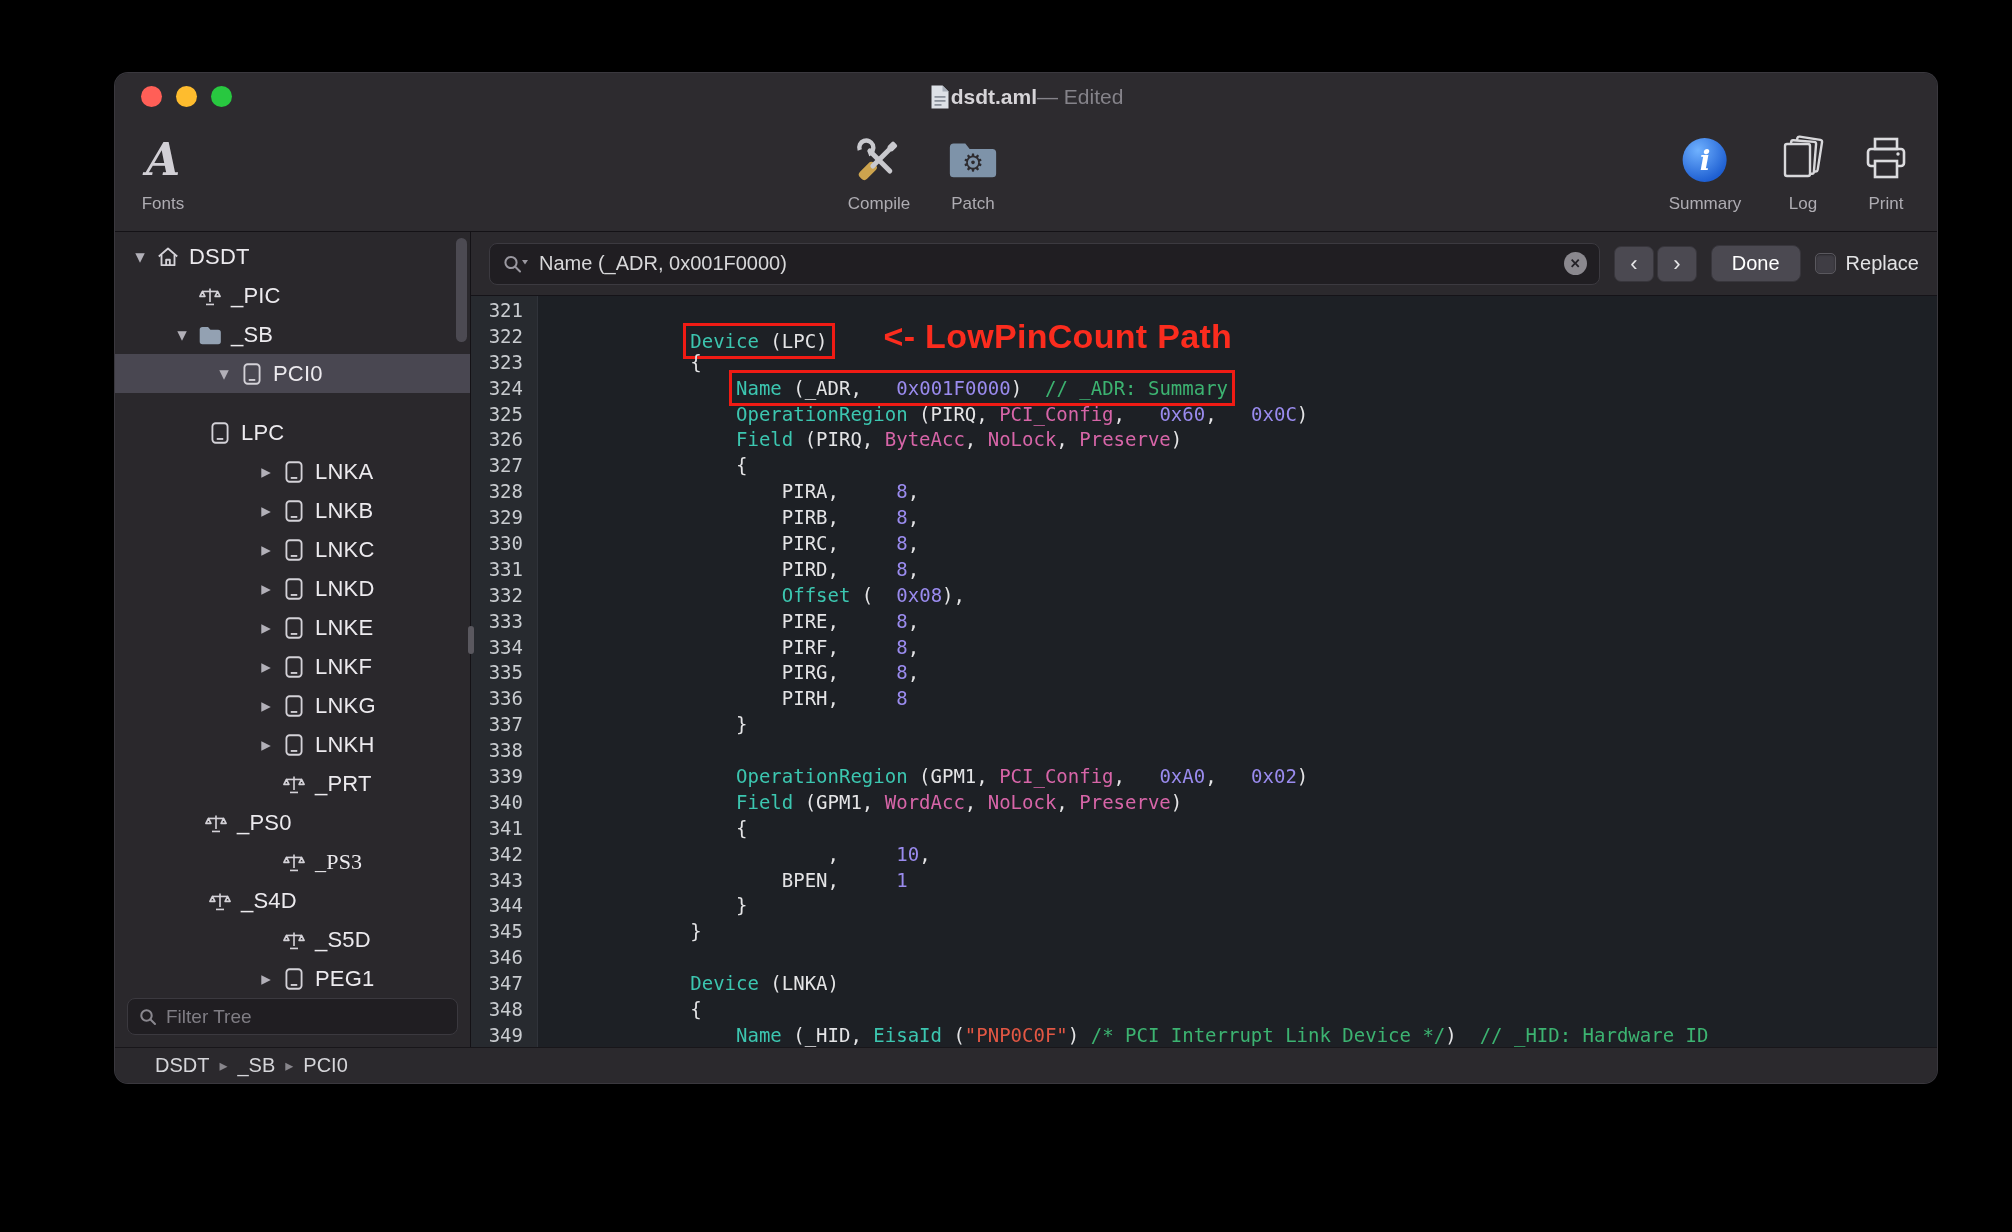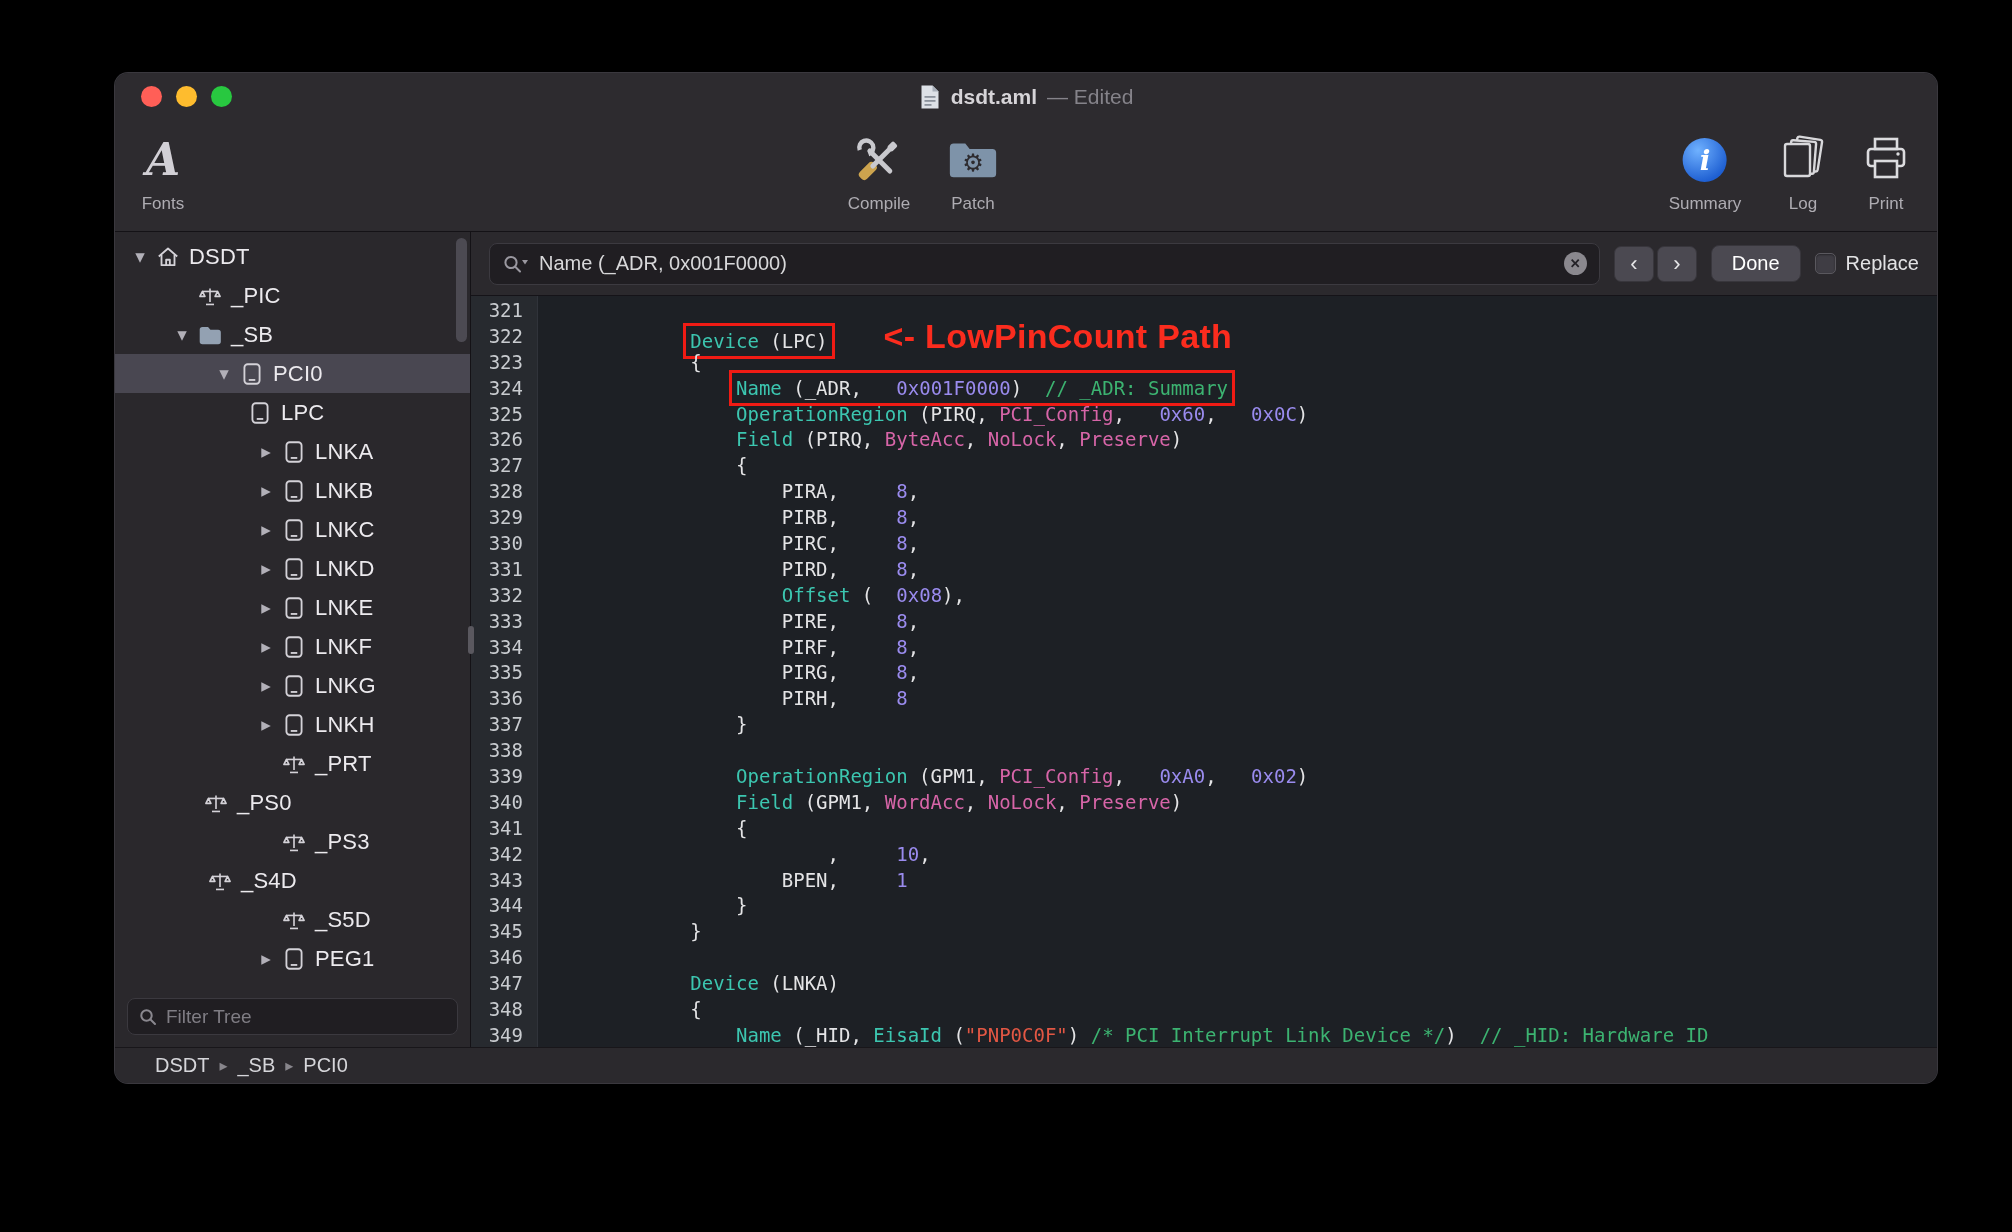--- a/index.html
+++ b/index.html
@@ -12,21 +12,21 @@
             display:flex; flex-direction:column; }
 
   
   .titlebar { height:47px; background:#2d2b2f; flex:0 0 auto; position:relative;
               display:flex; align-items:center; justify-content:center; }
   .lights { position:absolute; left:26px; top:0; height:100%; display:flex; align-items:center; gap:14px; }
   .light { width:21px; height:21px; border-radius:50%; display:inline-block; }
   .light.red    { background:#ff5f57; }
   .light.yellow { background:#febc2e; }
   .light.green  { background:#28c840; }
-  .titlewrap { display:flex; align-items:center; gap:10px; font-size:21px; }
+  .titlewrap { display:flex; align-items:center; font-size:21px; }
   .tname   { color:#d6d4d8; font-weight:700; }
   .tsuffix { color:#85838a; font-weight:400; }
 
   
   .toolbar { height:112px; background:#2d2b2f; flex:0 0 auto; position:relative;
              border-bottom:1px solid #141216; }
   .tbitem { position:absolute; top:10px; transform:translateX(-50%);
             display:flex; flex-direction:column; align-items:center; gap:4px; cursor:default; }
   .tbicon { height:60px; display:flex; align-items:center; justify-content:center; position:relative; }
   .tblabel { font-size:17px; color:#aeacb2; }
@@ -255,21 +255,21 @@
           <div class="trow selected" style="padding-left: 96px;">
             <span class="tri">▾</span>
             <span class="ticon">
               <svg width="26" height="26" viewBox="0 0 24 24" fill="none" stroke="#d4d2d8" stroke-width="1.7">
                 <rect x="5" y="3" width="14" height="18" rx="3"></rect>
                 <line x1="9" y1="17.5" x2="15" y2="17.5"></line>
               </svg>
             </span>
             <span class="tlabel">PCI0</span>
           </div>
-          <div class="trow" style="padding-left: 104px;">
+          <div class="trow" style="padding-left: 64px; margin-top: 20px;">
             <span class="tri"></span>
             <span class="ticon">
               <svg width="26" height="26" viewBox="0 0 24 24" fill="none" stroke="#d4d2d8" stroke-width="1.7">
                 <rect x="5" y="3" width="14" height="18" rx="3"></rect>
                 <line x1="9" y1="17.5" x2="15" y2="17.5"></line>
               </svg>
             </span>
             <span class="tlabel">LPC</span>
           </div>
           <div class="trow" style="padding-left: 138px;">
@@ -371,21 +371,21 @@
               <svg width="26" height="26" viewBox="0 0 24 24" fill="none" stroke="#d4d2d8" stroke-width="1.5" stroke-linejoin="round">
                 <line x1="12" y1="5" x2="12" y2="17.5"></line>
                 <line x1="5" y1="7.8" x2="19" y2="7.8"></line>
                 <path d="M5 7.8 l-2.3 4.6 h4.6 z"></path>
                 <path d="M19 7.8 l-2.3 4.6 h4.6 z"></path>
                 <line x1="8.3" y1="19.8" x2="15.7" y2="19.8"></line>
               </svg>
             </span>
             <span class="tlabel">_PS0</span>
           </div>
-          <div class="trow" style="padding-left: 138px;">
+          <div class="trow" style="padding-left: 138px; font-family: Liberation Serif, serif;">
             <span class="tri"></span>
             <span class="ticon">
               <svg width="26" height="26" viewBox="0 0 24 24" fill="none" stroke="#d4d2d8" stroke-width="1.5" stroke-linejoin="round">
                 <line x1="12" y1="5" x2="12" y2="17.5"></line>
                 <line x1="5" y1="7.8" x2="19" y2="7.8"></line>
                 <path d="M5 7.8 l-2.3 4.6 h4.6 z"></path>
                 <path d="M19 7.8 l-2.3 4.6 h4.6 z"></path>
                 <line x1="8.3" y1="19.8" x2="15.7" y2="19.8"></line>
               </svg>
             </span>

